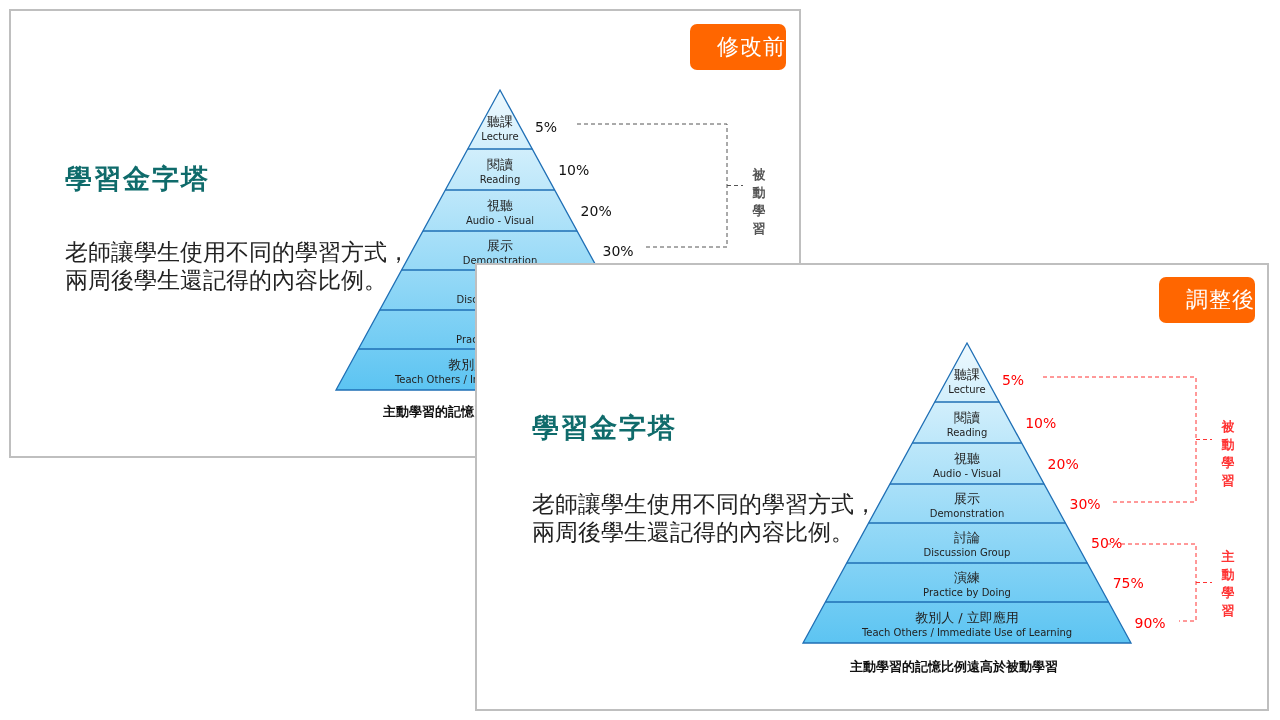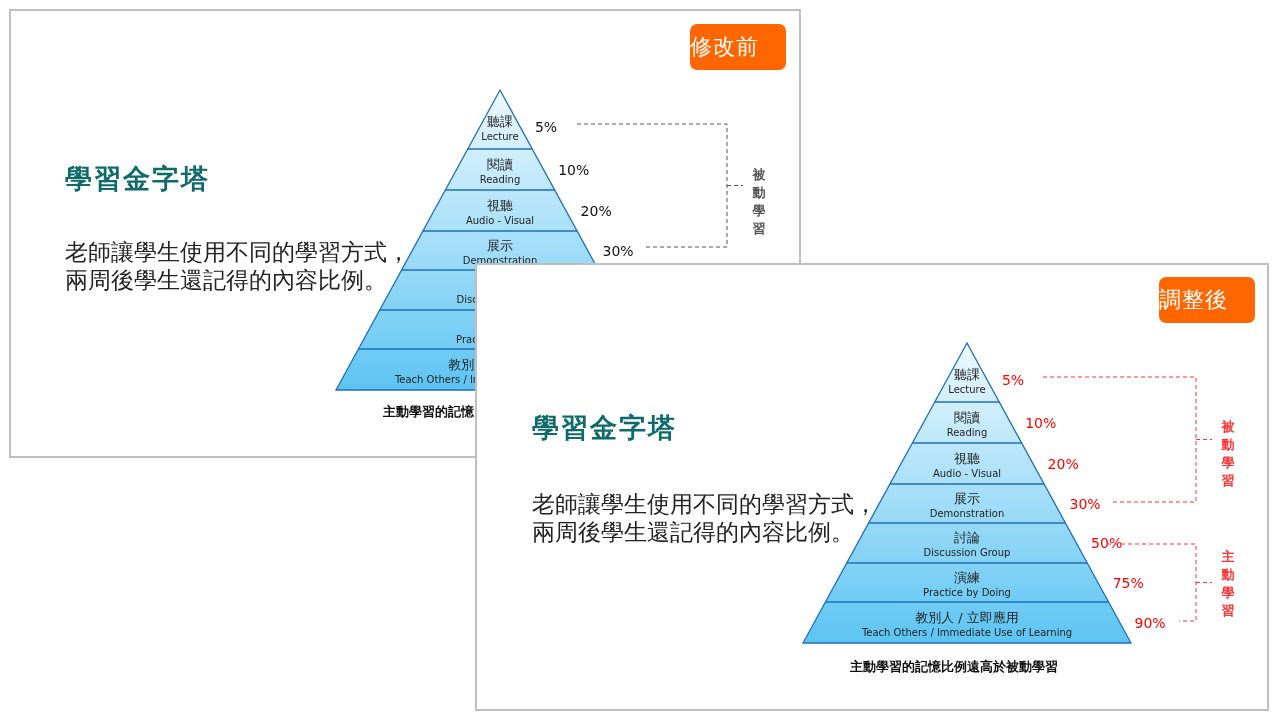--- a/index.html
+++ b/index.html
@@ -2,21 +2,21 @@
 <html><head>
 <meta charset="utf-8">
 <style>
   html, body { margin:0; padding:0; }
   body { width:1280px; height:720px; background:#ffffff; position:relative; overflow:hidden;
          font-family:"DejaVu Sans", "Liberation Sans", sans-serif; }
   .slide { position:absolute; background:#ffffff; border:2px solid #bfbfbf; box-sizing:border-box; overflow:hidden; }
   #slide1 { left:9px; top:9px; width:792px; height:449px; }
   #slide2 { left:475px; top:263px; width:794px; height:448px; }
   .tag { position:absolute; background:#ff6600; color:#ffffff; border-radius:7px; font-size:22px;
-         text-align:left; line-height:46px; height:46px; width:96px; letter-spacing:1px; }
+         text-align:right; line-height:46px; height:46px; width:96px; letter-spacing:1px; }
   .title { position:absolute; color:#0f6b6b; font-size:27px; font-weight:bold; letter-spacing:2px; white-space:nowrap; }
   .desc { position:absolute; color:#222; font-size:23px; line-height:28px; white-space:nowrap; }
   .caption { position:absolute; color:#111; font-size:13px; font-weight:bold; white-space:nowrap; }
   svg { position:absolute; left:0; top:0; }
   .zh { font-size:13px; fill:#222; }
   .en { font-size:10px; fill:#222; }
   .pct { font-size:14px; }
   .side { font-size:13px; font-weight:bold; }
 </style>
 </head>

